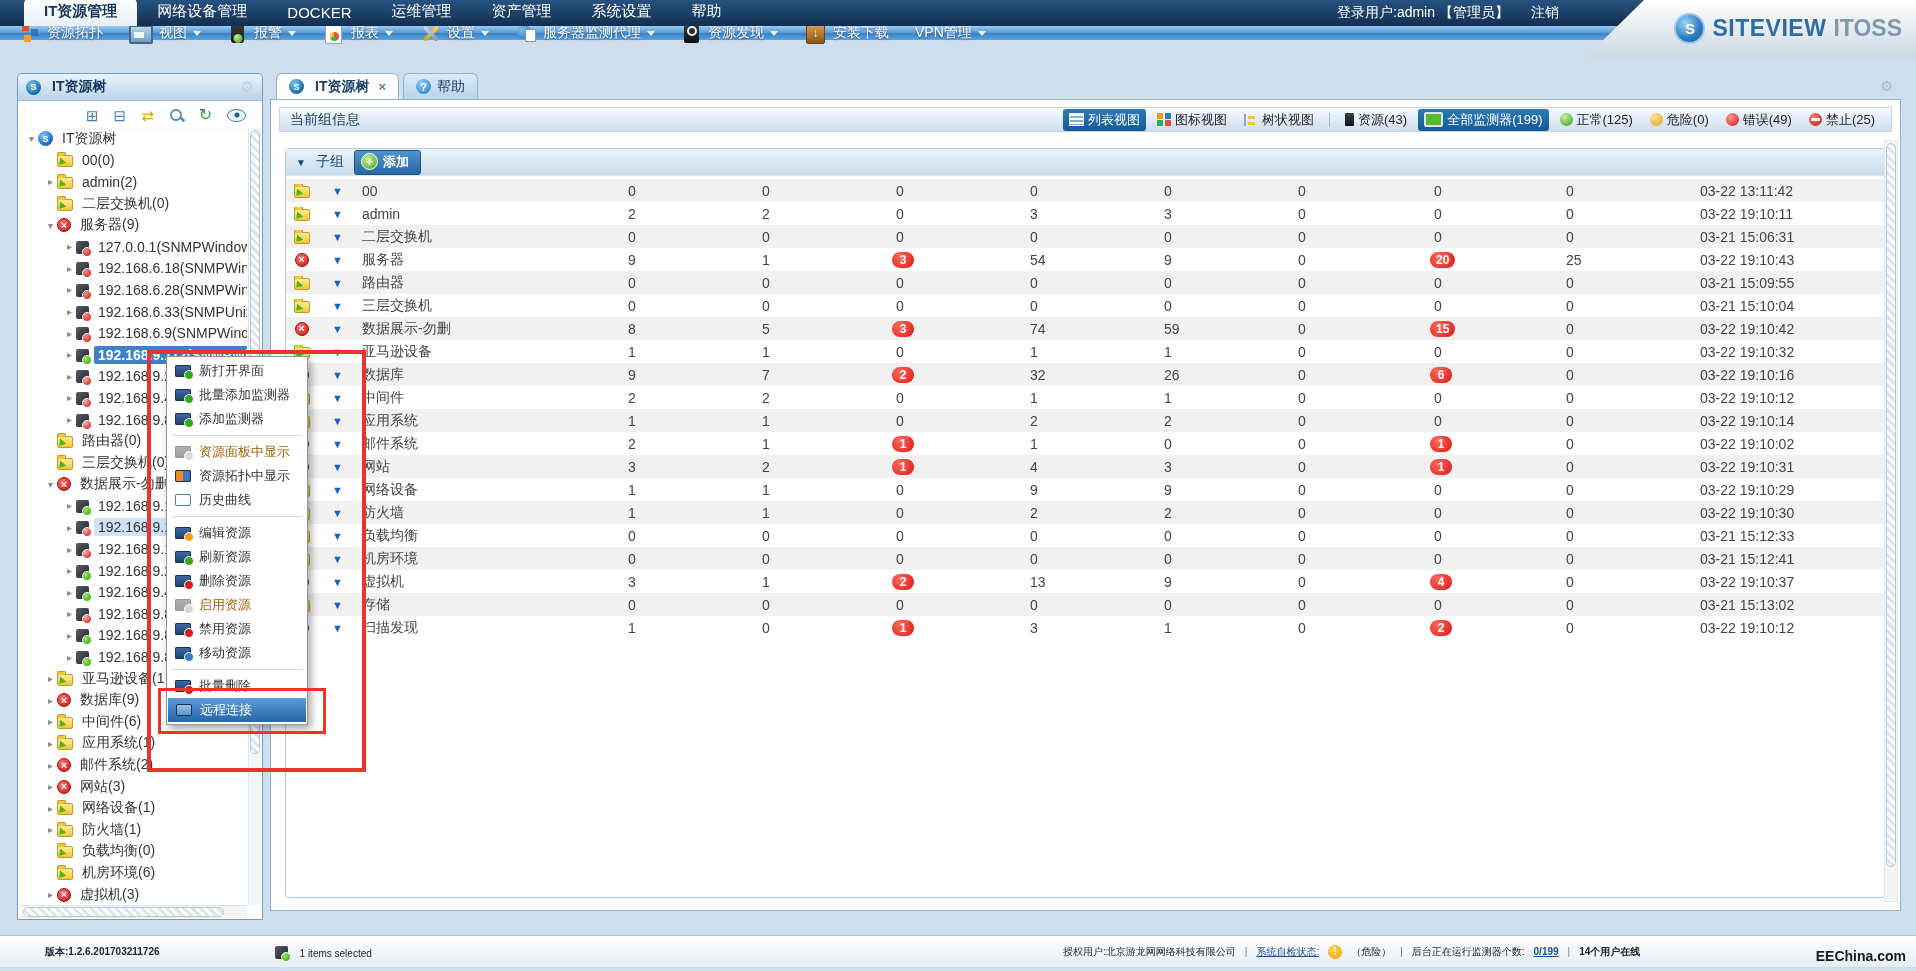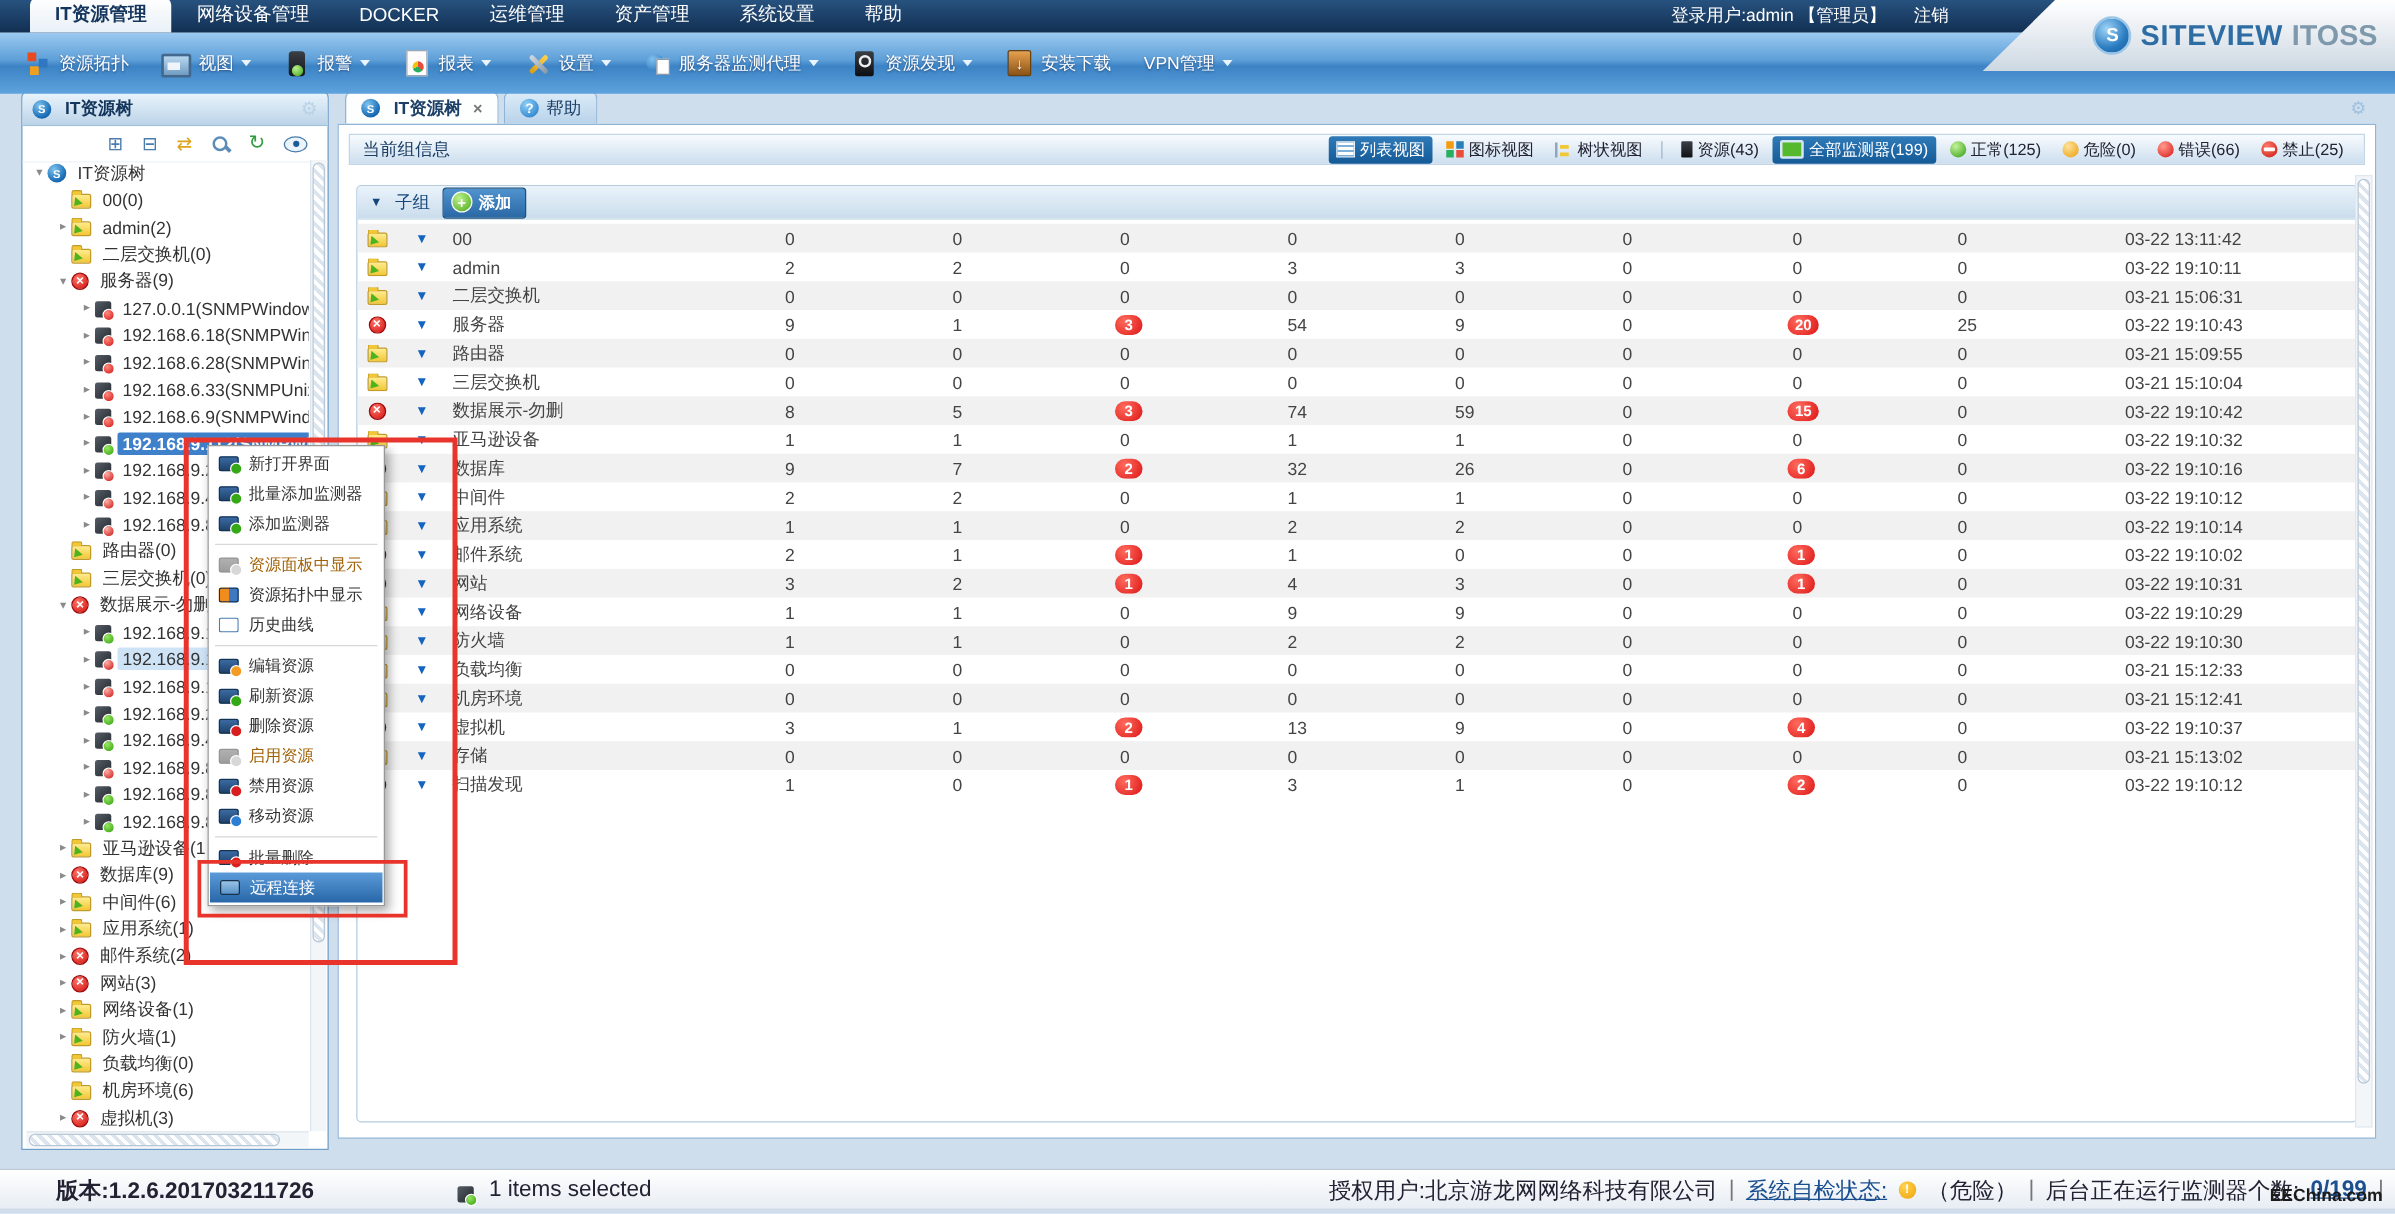--- a/index.html
+++ b/index.html
@@ -8,21 +8,21 @@
 
   
   .menubar{position:absolute;left:0;top:0;right:0;height:26px;background:linear-gradient(#27527f,#122f52);
            display:flex;align-items:flex-end;padding-left:24px;z-index:5}
   .menu-item{color:#fff;font-size:15px;padding:4px 20px 5px;cursor:pointer;white-space:nowrap}
   .menu-item.active{background:linear-gradient(#ffffff,#e9f0f7);color:#14355c;font-weight:bold;border-radius:6px 6px 0 0}
   .login-area{position:absolute;left:1337px;top:4px;z-index:7;color:#fff;font-size:14px;display:flex;gap:22px;white-space:nowrap}
   .logout{cursor:pointer}
 
   
-  .toolbar{position:absolute;left:0;top:26px;right:0;height:49px;
+  .toolbar{position:absolute;left:0;top:26px;right:0;height:14px;
            background:linear-gradient(#9ccaf0 0%,#5d9fd8 45%,#3c83c5 55%,#5ea3dd 100%);
            display:flex;align-items:center;gap:8px;padding:0 10px;z-index:4}
   .tool-item{display:flex;align-items:center;gap:6px;color:#fff;font-size:14px;padding:2px 9px;cursor:pointer;
              text-shadow:0 1px 2px rgba(0,0,40,.45);white-space:nowrap}
   .caret{width:0;height:0;border:4px solid transparent;border-top:5px solid #eaf4fd;margin-top:4px}
   .ticon{width:22px;height:22px;position:relative;flex:none}
   .ticon-topology:before{content:"";position:absolute;left:3px;top:2px;width:7px;height:7px;background:#e84b1f;
         box-shadow:9px 5px 0 #2f77c0,2px 11px 0 #f0a01e}
   .ticon-view{width:20px;height:15px;margin-top:3px;background:linear-gradient(#b9d7ee,#6f9cc2);border:2px solid #44688c;border-radius:2px}
   .ticon-view:after{content:"";position:absolute;left:3px;top:5px;width:10px;height:6px;background:#fff;opacity:.85}
@@ -187,21 +187,21 @@
   .mi-move:after{background:#2d7dd2}
   .mi-remote{background:linear-gradient(#9ec7ea,#5590c5)}
   .mi-remote:after{display:none}
   .cm-item.disabled .mi{filter:grayscale(1);opacity:.5}
   .anno-outer{position:absolute;left:147px;top:350px;width:211px;height:414px;border:4px solid #e8342b;z-index:40;pointer-events:none}
   .anno-inner{position:absolute;left:158px;top:688px;width:162px;height:40px;border:3px solid #e8342b;z-index:42;pointer-events:none}
 
   
   .statusbar{position:absolute;left:0;right:0;top:935px;height:31px;z-index:3;display:flex;align-items:center;
              background:linear-gradient(#ffffff,#e7edf3);border-top:1px solid #b9c9d8;border-bottom:1px solid #cfdae4;
-             font-size:18px;color:#223}
+             font-size:10px;color:#223}
   .version{font-weight:bold;margin-left:45px}
   .sel-info{display:flex;align-items:flex-end;gap:7px;margin-left:115px}
   .sb-right{position:absolute;left:1063px;display:flex;align-items:center;gap:9px;white-space:nowrap}
   .pipe{color:#777}
   .sb-link{color:#1c4f8f;text-decoration:underline;cursor:pointer}
   .bold{font-weight:bold}
   .warn-ic{width:14px;height:14px;border-radius:50%;position:relative;flex:none;
            background:radial-gradient(circle at 35% 30%,#ffd34e,#f0a00a)}
   .warn-ic:after{content:"!";position:absolute;inset:0;display:flex;align-items:center;justify-content:center;
            color:#fff;font-weight:bold;font-size:10px}
@@ -524,21 +524,21 @@
           <div class="vbtn">
             <span class="gi ball ball-g"></span>
             <span>正常(125)</span>
           </div>
           <div class="vbtn">
             <span class="gi ball ball-y"></span>
             <span>危险(0)</span>
           </div>
           <div class="vbtn">
             <span class="gi ball ball-r"></span>
-            <span>错误(66)</span>
+            <span>错误(49)</span>
           </div>
           <div class="vbtn">
             <span class="gi gi-ban"></span>
             <span>禁止(25)</span>
           </div>
         </div>
     </div>
     <div class="subpanel">
       <div class="sgbar">
         <span class="sg-caret">▼</span>

